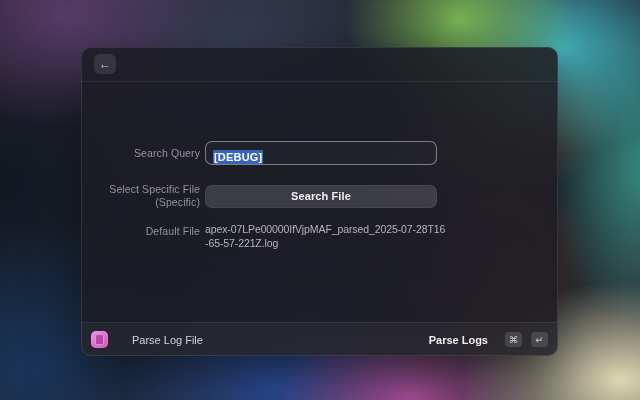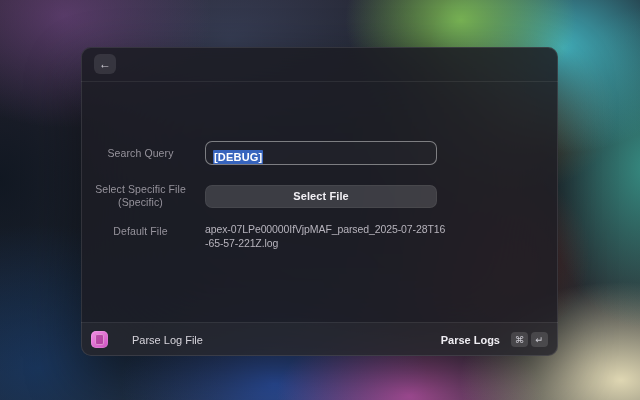--- a/index.html
+++ b/index.html
@@ -49,21 +49,21 @@
     font-family: "Liberation Sans", sans-serif; padding: 0;
   }
 
   
   .form { position: absolute; left: 0; top: 82px; width: 100%; }
   .row { display: flex; }
   .row-1 { margin-top: 12px; align-items: center; }
   .row-2 { margin-top: 18px; align-items: center; }
   .row-3 { margin-top: 14px; align-items: flex-start; }
   .label-col {
-    width: 119px; flex: 0 0 119px; text-align: center;
+    width: 119px; flex: 0 0 119px; text-align: right;
     font-size: 10.5px; line-height: 13px; color: #96939c; letter-spacing: .1px;
   }
   .control-col { margin-left: 5px; padding-left: 0; }
   .row-3 .label-col { padding-top: 2px; }
 
   .text-input {
     width: 232px; height: 24px; border: 1px solid rgba(255,255,255,0.42);
     border-radius: 7px; background: rgba(255,255,255,0.02);
     display: flex; align-items: flex-end; padding: 0 7px; cursor: text;
   }
@@ -97,21 +97,21 @@
     background: linear-gradient(140deg, #f08ae2 10%, #d058c4 90%);
     display: flex; align-items: center; justify-content: center;
     box-shadow: 0 0 0 0.5px rgba(255,255,255,0.25) inset;
   }
   .app-icon-glyph {
     width: 9px; height: 11px; border-radius: 2px;
     background: rgba(150, 38, 128, 0.55);
     box-shadow: 0 0 0 1px rgba(255,210,245,0.55) inset;
   }
   .footer-title { margin-left: 24px; font-size: 11px; color: #d6d4db; font-weight: 500; }
-  .footer-right { margin-left: auto; display: flex; align-items: center; gap: 3px; justify-content: space-between; }
+  .footer-right { margin-left: auto; display: flex; align-items: center; gap: 9px; justify-content: space-between; }
   .action-label { font-size: 11px; font-weight: 700; color: #efedf2; margin-right: 8px; cursor: pointer; }
   .key {
     display: inline-flex; align-items: center; justify-content: center;
     min-width: 17px; height: 15px; border-radius: 4px;
     background: rgba(255,255,255,0.13); color: #cbc9d1; font-size: 9.5px;
   }
 </style>
 </head>
 <body>
 
@@ -134,21 +134,21 @@
           </div>
         </div>
       </div>
 
       <div class="row row-2">
         <div class="label-col">
           <div>Select Specific File</div>
           <div>(Specific)</div>
         </div>
         <div class="control-col">
-          <button class="select-file-btn">Select File</button>
+          <button class="select-file-btn">Search File</button>
         </div>
       </div>
 
       <div class="row row-3">
         <div class="label-col">Default File</div>
         <div class="control-col">
           <div class="default-file-value">apex-07LPe00000IfVjpMAF_parsed_2025-07-28T16-65-57-221Z.log</div>
         </div>
       </div>
 

